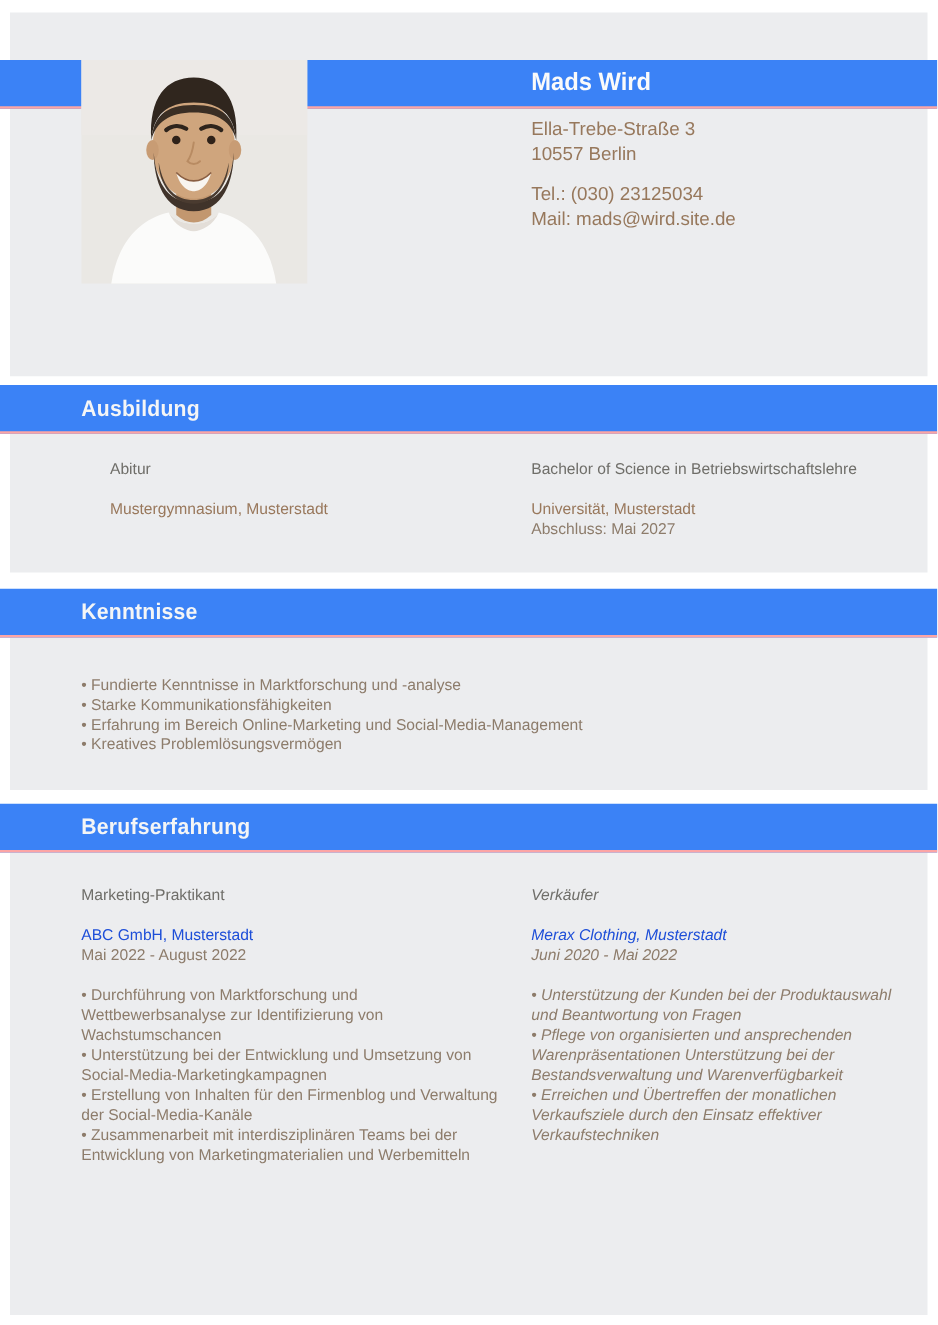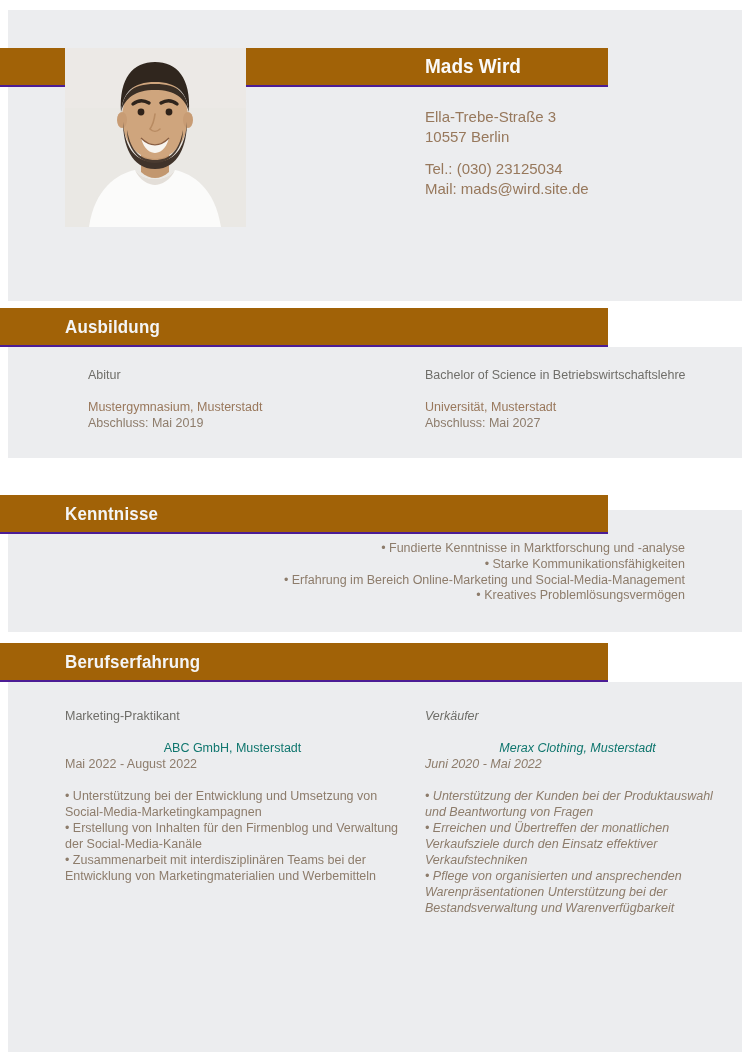--- a/index.html
+++ b/index.html
@@ -9,64 +9,64 @@
     width:750px;height:1060px;
     background:#ffffff;
     overflow:hidden;
     font-family:"Liberation Sans","DejaVu Sans",sans-serif;
   }
   .panel{
     position:absolute;left:8px;width:734px;
     background:#ecedef;
   }
   .band{
-    position:absolute;left:0;width:608px;height:39px;
-    background:#a16207;
-    border-bottom:2px solid #4c1d95;
+    position:absolute;left:0;width:750px;height:39px;
+    background:#3b82f6;
+    border-bottom:2px solid #fca5a5;
     box-sizing:border-box;
   }
   .band-title{
     position:absolute;left:65px;top:50%;
     transform:translateY(-50%) scaleX(0.94);
     transform-origin:left center;
     font-size:18px;font-weight:bold;color:#f4f5f6;
     letter-spacing:0.2px;white-space:nowrap;
   }
   .name{
     position:absolute;left:425px;top:48px;height:37px;
     display:flex;align-items:center;
     font-size:20px;font-weight:bold;color:#fafafa;
     transform:scaleX(0.95);transform-origin:left center;
     white-space:nowrap;
   }
   .photo{
     position:absolute;left:65px;top:48px;width:181px;height:179px;
   }
   .contact{
-    position:absolute;left:425px;top:107px;
+    position:absolute;left:425px;top:94px;
     font-size:15px;line-height:19.5px;color:#97785c;
   }
   .contact .group{margin-bottom:13px;}
   .edu-col{
     position:absolute;top:367px;
     font-size:12.5px;line-height:16px;
   }
   .edu-col .degree{color:#6f6e69;margin-bottom:16px;}
   .edu-col .institution{color:#99785c;}
   .edu-col .note{color:#8d7c6b;}
   .skills-list{
     position:absolute;left:65px;top:541px;width:620px;
-    font-size:12.5px;line-height:15.8px;color:#8d7c6b;text-align:right;
+    font-size:12.5px;line-height:15.8px;color:#8d7c6b;
   }
   .job-col{
     position:absolute;top:708px;
     font-size:12.5px;line-height:16px;
   }
   .job-col .job-title{color:#6f6e69;margin-bottom:16px;}
-  .job-col .company{color:#0f766e;text-align:center;}
+  .job-col .company{color:#1d4ed8;}
   .job-col .period{color:#8d7c6b;margin-bottom:16px;}
   .job-col .bullets{color:#8d7c6b;}
   .bullet{margin:0;}
 </style>
 </head>
 <body>
 
 <div class="page">
 
   <div class="panel" style="top:10px;height:291px;"></div>
@@ -121,55 +121,55 @@
       <div>Mail: mads@wird.site.de</div>
     </div>
   </div>
 
   <div class="band" style="top:308px;">
     <div class="band-title">Ausbildung</div>
   </div>
   <div class="edu-col" style="left:65px;width:340px;margin-left:23px;">
     <div class="degree">Abitur</div>
     <div class="institution">Mustergymnasium, Musterstadt</div>
-    <div class="note">Abschluss: Mai 2019</div>
   </div>
   <div class="edu-col" style="left:425px;width:310px;">
     <div class="degree">Bachelor of Science in Betriebswirtschaftslehre</div>
     <div class="institution">Universität, Musterstadt</div>
     <div class="note">Abschluss: Mai 2027</div>
   </div>
 
-  <div class="band" style="top:495px;">
+  <div class="band" style="top:471px;">
     <div class="band-title">Kenntnisse</div>
   </div>
   <div class="skills-list">
       <div class="bullet">• Fundierte Kenntnisse in Marktforschung und -analyse</div>
       <div class="bullet">• Starke Kommunikationsfähigkeiten</div>
       <div class="bullet">• Erfahrung im Bereich Online-Marketing und Social-Media-Management</div>
       <div class="bullet">• Kreatives Problemlösungsvermögen</div>
     </div>
 
   <div class="band" style="top:643px;">
     <div class="band-title">Berufserfahrung</div>
   </div>
   <div class="job-col" style="left:65px;width:335px;">
     <div class="job-title">Marketing-Praktikant</div>
     <div class="company">ABC GmbH, Musterstadt</div>
     <div class="period">Mai 2022 - August 2022</div>
     <div class="bullets">
+        <div class="bullet">• Durchführung von Marktforschung und Wettbewerbsanalyse zur Identifizierung von Wachstumschancen</div>
         <div class="bullet">• Unterstützung bei der Entwicklung und Umsetzung von Social-Media-Marketingkampagnen</div>
         <div class="bullet">• Erstellung von Inhalten für den Firmenblog und Verwaltung der Social-Media-Kanäle</div>
         <div class="bullet">• Zusammenarbeit mit interdisziplinären Teams bei der Entwicklung von Marketingmaterialien und Werbemitteln</div>
       </div>
   </div>
   <div class="job-col" style="left:425px;width:305px;font-style:italic;">
     <div class="job-title">Verkäufer</div>
     <div class="company">Merax Clothing, Musterstadt</div>
     <div class="period">Juni 2020 - Mai 2022</div>
     <div class="bullets">
         <div class="bullet">• Unterstützung der Kunden bei der Produktauswahl und Beantwortung von Fragen</div>
+        <div class="bullet">• Pflege von organisierten und ansprechenden Warenpräsentationen Unterstützung bei der Bestandsverwaltung und Warenverfügbarkeit</div>
         <div class="bullet">• Erreichen und Übertreffen der monatlichen Verkaufsziele durch den Einsatz effektiver Verkaufstechniken</div>
-        <div class="bullet">• Pflege von organisierten und ansprechenden Warenpräsentationen Unterstützung bei der Bestandsverwaltung und Warenverfügbarkeit</div>
       </div>
   </div>
 
 </div>
 
 </body></html>

